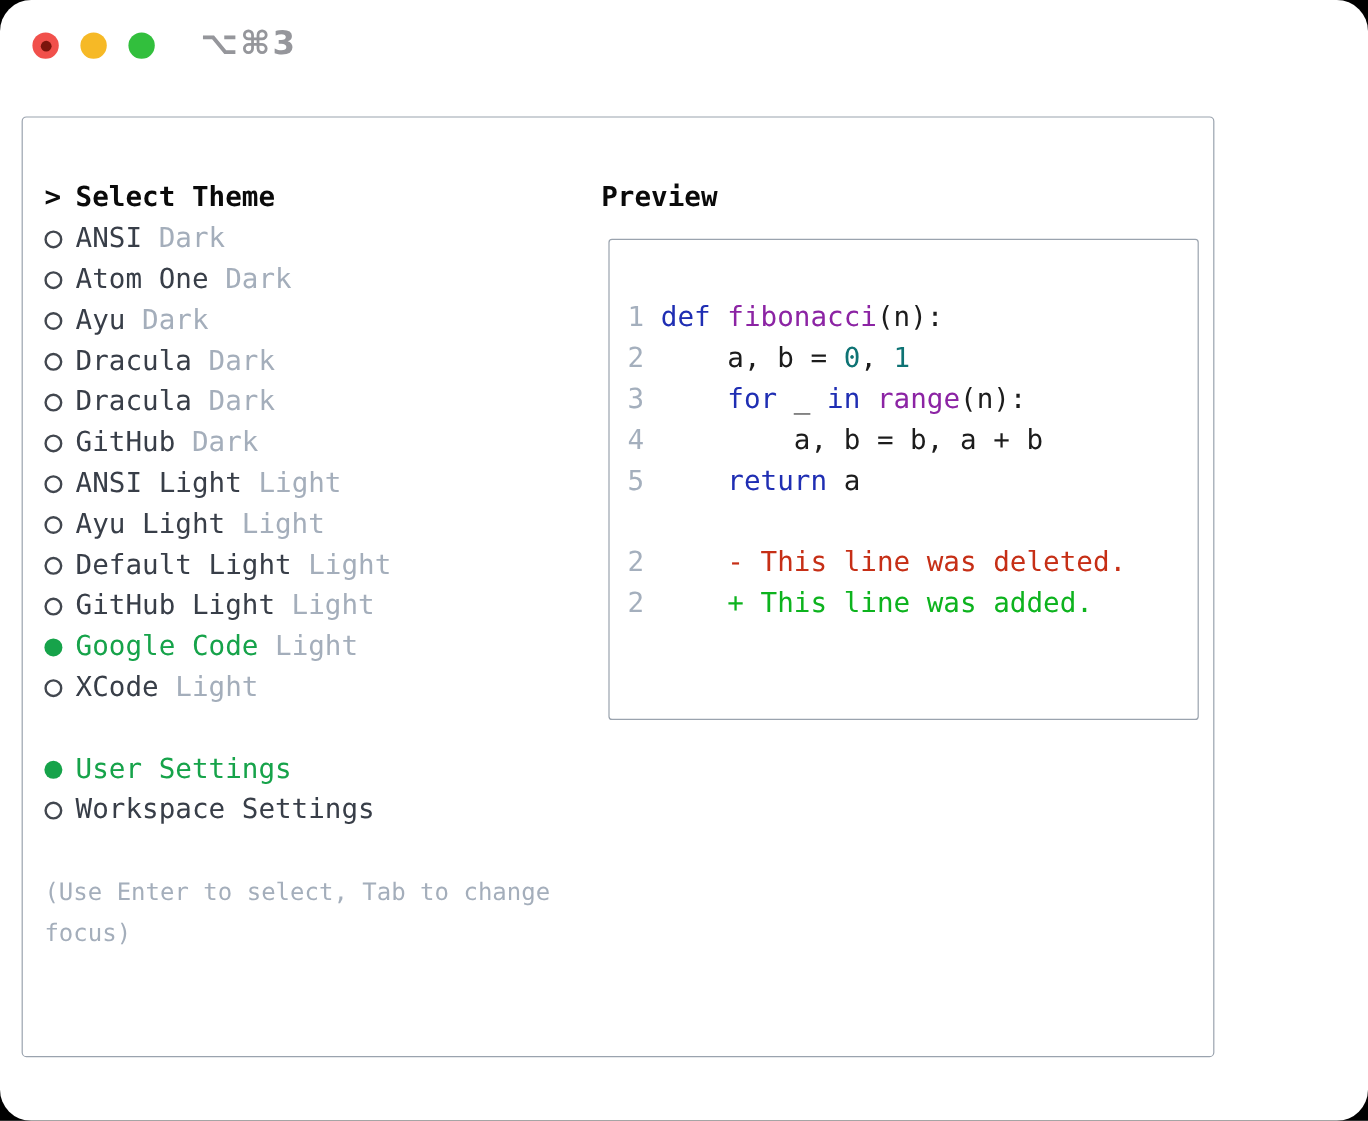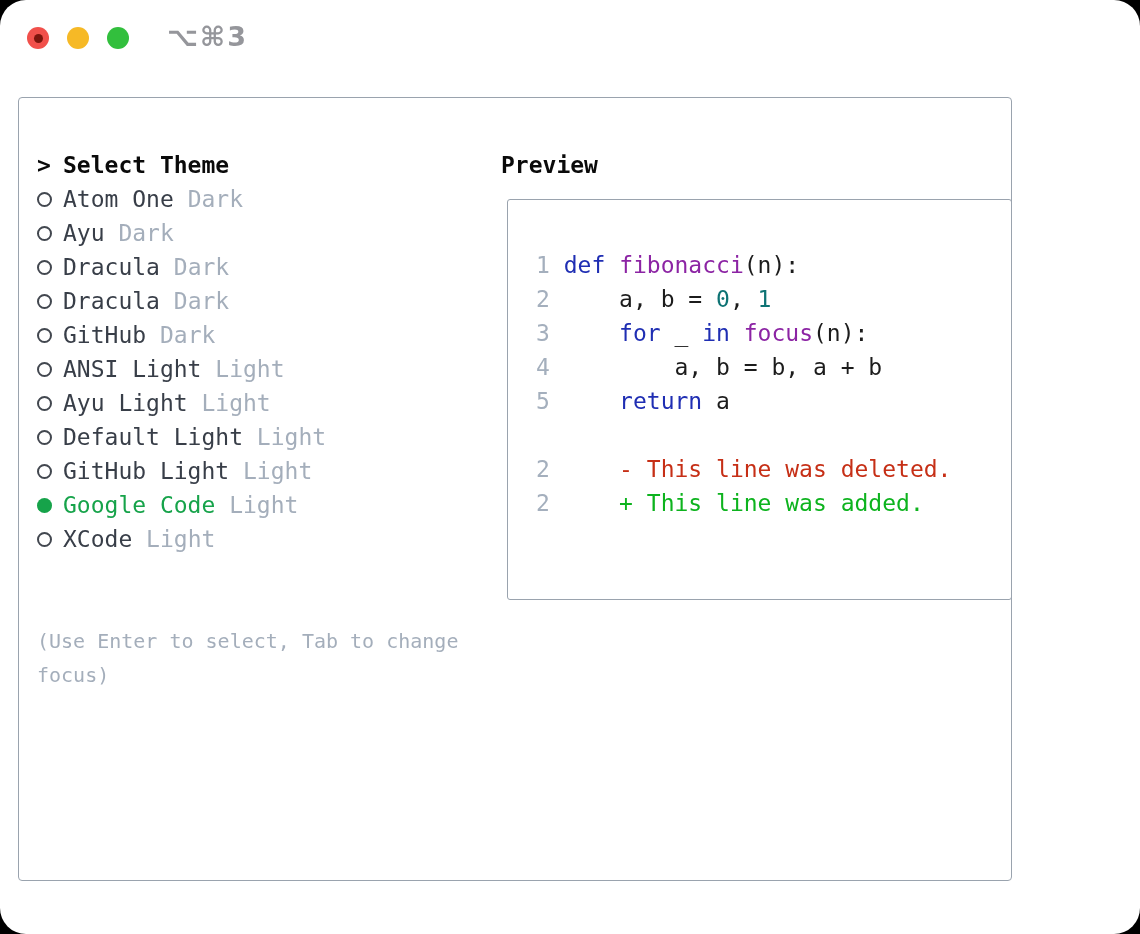--- a/index.html
+++ b/index.html
@@ -33,21 +33,21 @@
   .item-name{color:var(--text);}
   .item-name.sel{color:var(--accent);text-align:right;}
   .item-variant{color:var(--muted);}
   .help{width:440px;color:var(--muted);font-size:20px;line-height:34px;}
 
   
   .preview-label{position:absolute;left:482px;top:50px;height:34px;line-height:34px;
                  font-size:23px;font-weight:700;color:var(--header);text-align:right;}
   .preview-box{position:absolute;left:488px;top:101px;width:475px;height:351px;
                border:1.5px solid var(--border);border-radius:3px;
-               padding:48px 0 0 28px;overflow:hidden;}
+               padding:48px 0 0 15px;overflow:hidden;}
   .code-row{height:34px;line-height:34px;white-space:pre;font-size:23px;}
   .c-ln{color:var(--ln);}
   .c-kw{color:var(--kw);}
   .c-fn{color:var(--fn);}
   .c-num{color:var(--num);}
   .c-pl{color:var(--pl);}
   .c-ctx{color:var(--ctx);}
   .c-del{color:var(--del);margin-top:16px;}
   .c-add{color:var(--add);}
 </style>
@@ -67,51 +67,54 @@
 
   <div class="panel">
 
     <div class="left-col">
       <div class="row">
         <span class="icon-col prompt">&gt;</span>
         <span class="header-text">Select Theme</span>
       </div>
 
       <div id="theme-list">
+          <div class="row"><span class="icon-col"><span class="circle"></span></span><span><span class="item-name">ANSI</span><span class="item-variant"> Dark</span></span></div>
           <div class="row"><span class="icon-col"><span class="circle"></span></span><span><span class="item-name">Atom One</span><span class="item-variant"> Dark</span></span></div>
           <div class="row"><span class="icon-col"><span class="circle"></span></span><span><span class="item-name">Ayu</span><span class="item-variant"> Dark</span></span></div>
           <div class="row"><span class="icon-col"><span class="circle"></span></span><span><span class="item-name">Dracula</span><span class="item-variant"> Dark</span></span></div>
           <div class="row"><span class="icon-col"><span class="circle"></span></span><span><span class="item-name">Dracula</span><span class="item-variant"> Dark</span></span></div>
           <div class="row"><span class="icon-col"><span class="circle"></span></span><span><span class="item-name">GitHub</span><span class="item-variant"> Dark</span></span></div>
           <div class="row"><span class="icon-col"><span class="circle"></span></span><span><span class="item-name">ANSI Light</span><span class="item-variant"> Light</span></span></div>
           <div class="row"><span class="icon-col"><span class="circle"></span></span><span><span class="item-name">Ayu Light</span><span class="item-variant"> Light</span></span></div>
           <div class="row"><span class="icon-col"><span class="circle"></span></span><span><span class="item-name">Default Light</span><span class="item-variant"> Light</span></span></div>
           <div class="row"><span class="icon-col"><span class="circle"></span></span><span><span class="item-name">GitHub Light</span><span class="item-variant"> Light</span></span></div>
           <div class="row"><span class="icon-col"><span class="circle sel"></span></span><span><span class="item-name sel">Google Code</span><span class="item-variant"> Light</span></span></div>
           <div class="row"><span class="icon-col"><span class="circle"></span></span><span><span class="item-name">XCode</span><span class="item-variant"> Light</span></span></div>
         </div>
 
       <div class="row"></div>
 
 
       <div id="apply-list">
+          <div class="row"><span class="icon-col"><span class="circle sel"></span></span><span class="item-name sel">User Settings</span></div>
+          <div class="row"><span class="icon-col"><span class="circle"></span></span><span class="item-name">Workspace Settings</span></div>
         </div>
 
       <div class="row"></div>
 
       <div class="help">(Use Enter to select, Tab to change focus)</div>
     </div>
 
     <div class="preview-label">Preview</div>
 
     <div class="preview-box">
       <div id="code-lines">
           <div class="code-row"><span class="c-ln">1</span><span> </span><span class="c-kw">def</span><span class="c-pl"> </span><span class="c-fn">fibonacci</span><span class="c-pl">(n):</span></div>
           <div class="code-row"><span class="c-ln">2</span><span> </span><span class="c-pl">    a, b = </span><span class="c-num">0</span><span class="c-pl">, </span><span class="c-num">1</span></div>
-          <div class="code-row"><span class="c-ln">3</span><span> </span><span class="c-pl">    </span><span class="c-kw">for</span><span class="c-pl"> _ </span><span class="c-kw">in</span><span class="c-pl"> </span><span class="c-fn">focus</span><span class="c-pl">(n):</span></div>
+          <div class="code-row"><span class="c-ln">3</span><span> </span><span class="c-pl">    </span><span class="c-kw">for</span><span class="c-pl"> _ </span><span class="c-kw">in</span><span class="c-pl"> </span><span class="c-fn">range</span><span class="c-pl">(n):</span></div>
           <div class="code-row"><span class="c-ln">4</span><span> </span><span class="c-pl">        a, b = b, a + b</span></div>
           <div class="code-row"><span class="c-ln">5</span><span> </span><span class="c-pl">    </span><span class="c-kw">return</span><span class="c-pl"> a</span></div>
         </div>
       <div class="code-row"></div>
       <div id="diff-lines">
           <div class="code-row"><span class="c-ln">2</span><span> </span><span class="c-del">    - This line was deleted.</span></div>
           <div class="code-row"><span class="c-ln">2</span><span> </span><span class="c-add">    + This line was added.</span></div>
         </div>
     </div>
 

